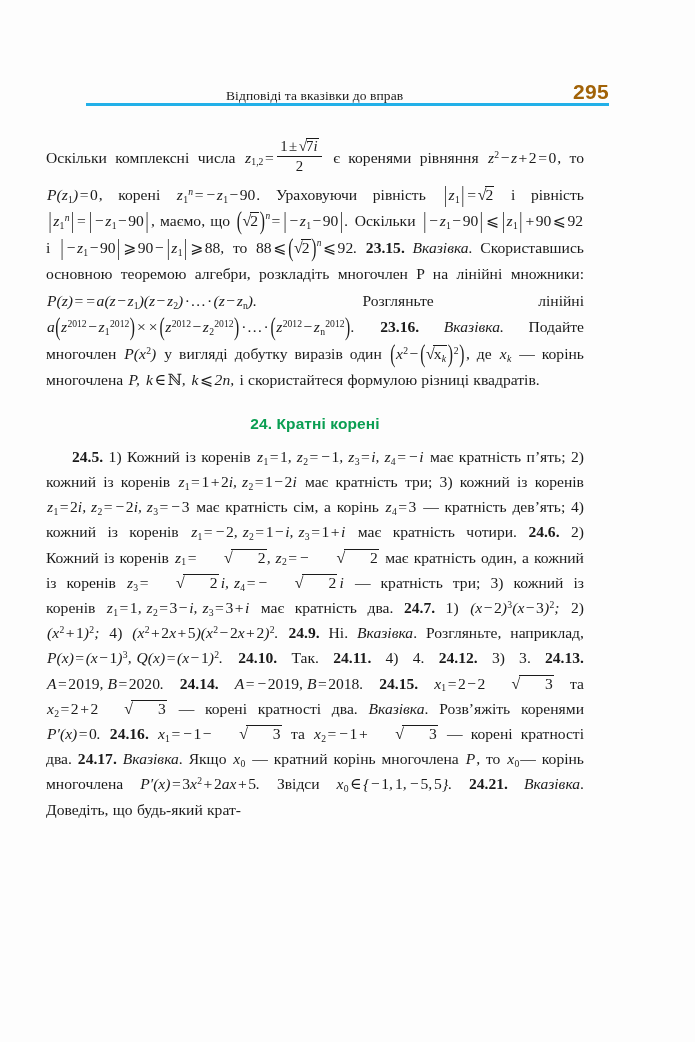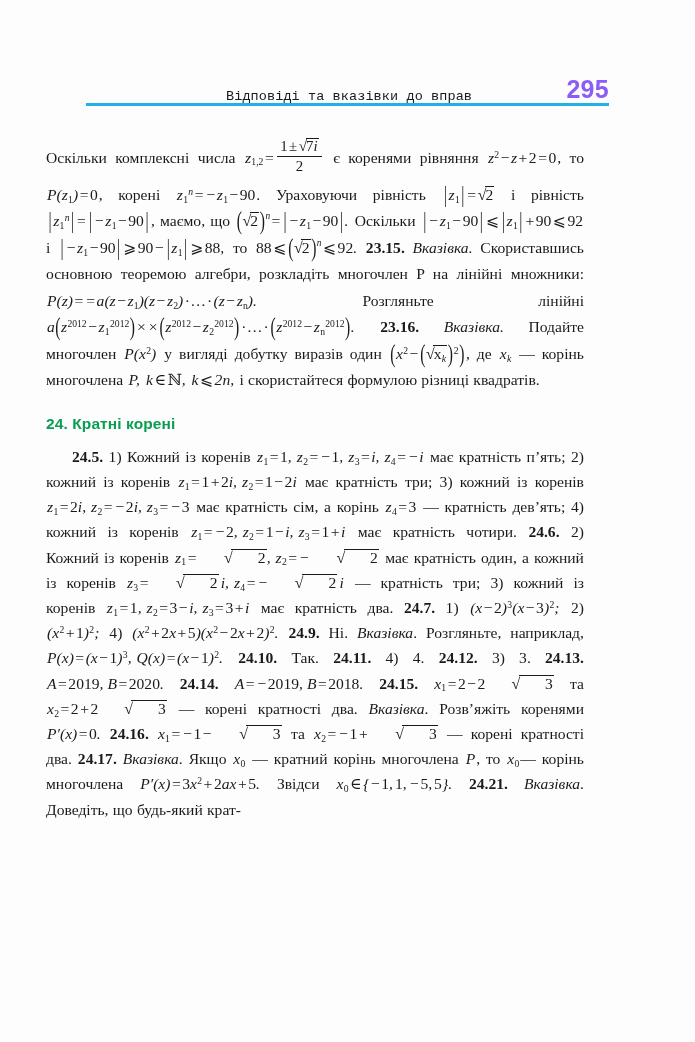--- a/index.html
+++ b/index.html
@@ -27,32 +27,32 @@
     position: absolute;
     left: 86px;
     top: 74px;
     width: 523px;
     height: 30px;
     display: flex;
     align-items: flex-end;
     justify-content: space-between;
   }
   .runhead-title {
-    font-family: Liberation Mono, monospace;
+    font-family: Liberation Serif, serif;
     font-size: 13.5px;
     letter-spacing: .1px;
     color: #1a1a1a;
     padding-left: 140px;
     white-space: nowrap;
   }
   .runhead-folio {
     font-family: "Liberation Sans", "DejaVu Sans", sans-serif;
-    font-size: 25px;
+    font-size: 21px;
     font-weight: bold;
-    color: #8b5cf6;
+    color: #a16207;
     letter-spacing: .3px;
   }
   .runhead-rule {
     position: absolute;
     left: 86px;
     top: 103px;
     width: 523px;
     height: 2.6px;
     background: #22b0e8;
   }
@@ -72,21 +72,21 @@
     text-align: justify;
     text-justify: inter-word;
     word-spacing: .4px;
   }
   p.para.indent { text-indent: 26px; }
   p.tight { line-height: 26.5px; }
 
   
   .section-head {
     margin: 21px 0 11px 0;
-    text-align: left;
+    text-align: center;
     font-family: "Liberation Sans", "DejaVu Sans", sans-serif;
     font-size: 15.5px;
     font-weight: bold;
     color: #0a9e52;
     letter-spacing: .1px;
   }
 
   
   .m {
     font-family: "Liberation Serif", "DejaVu Serif", serif;

